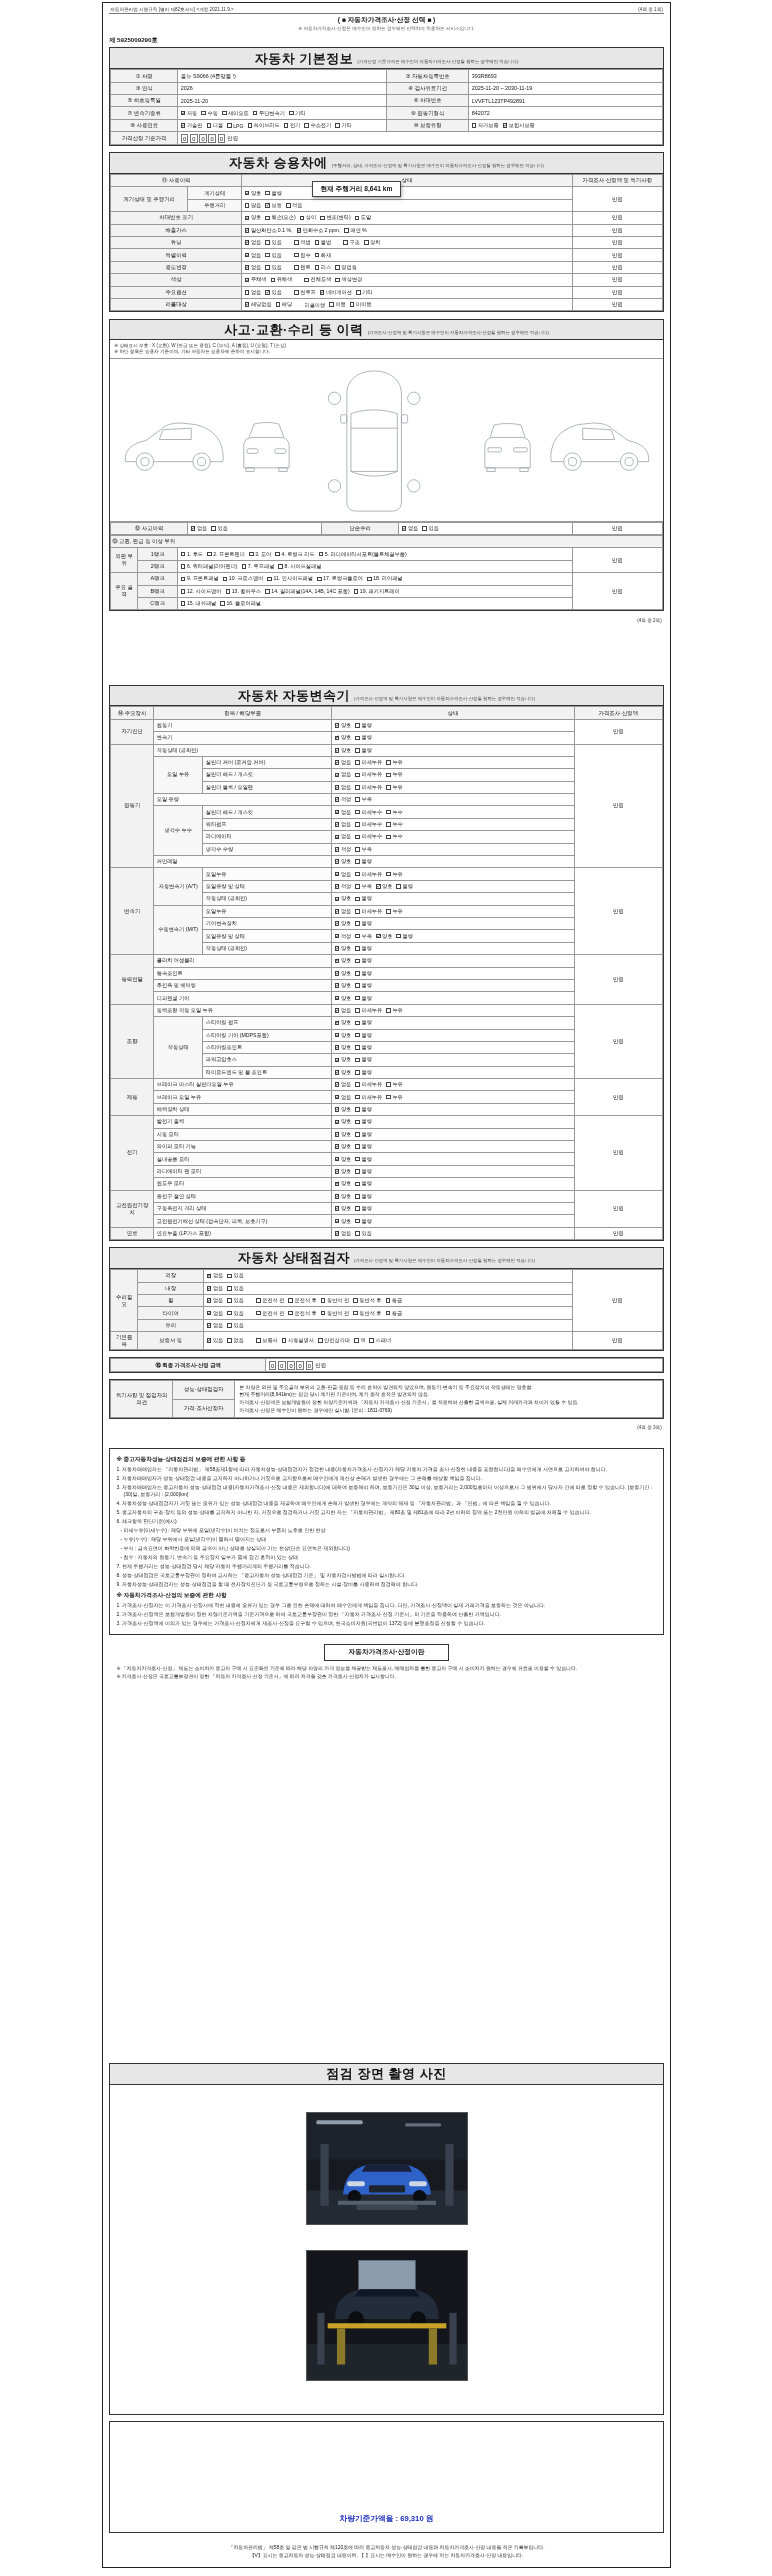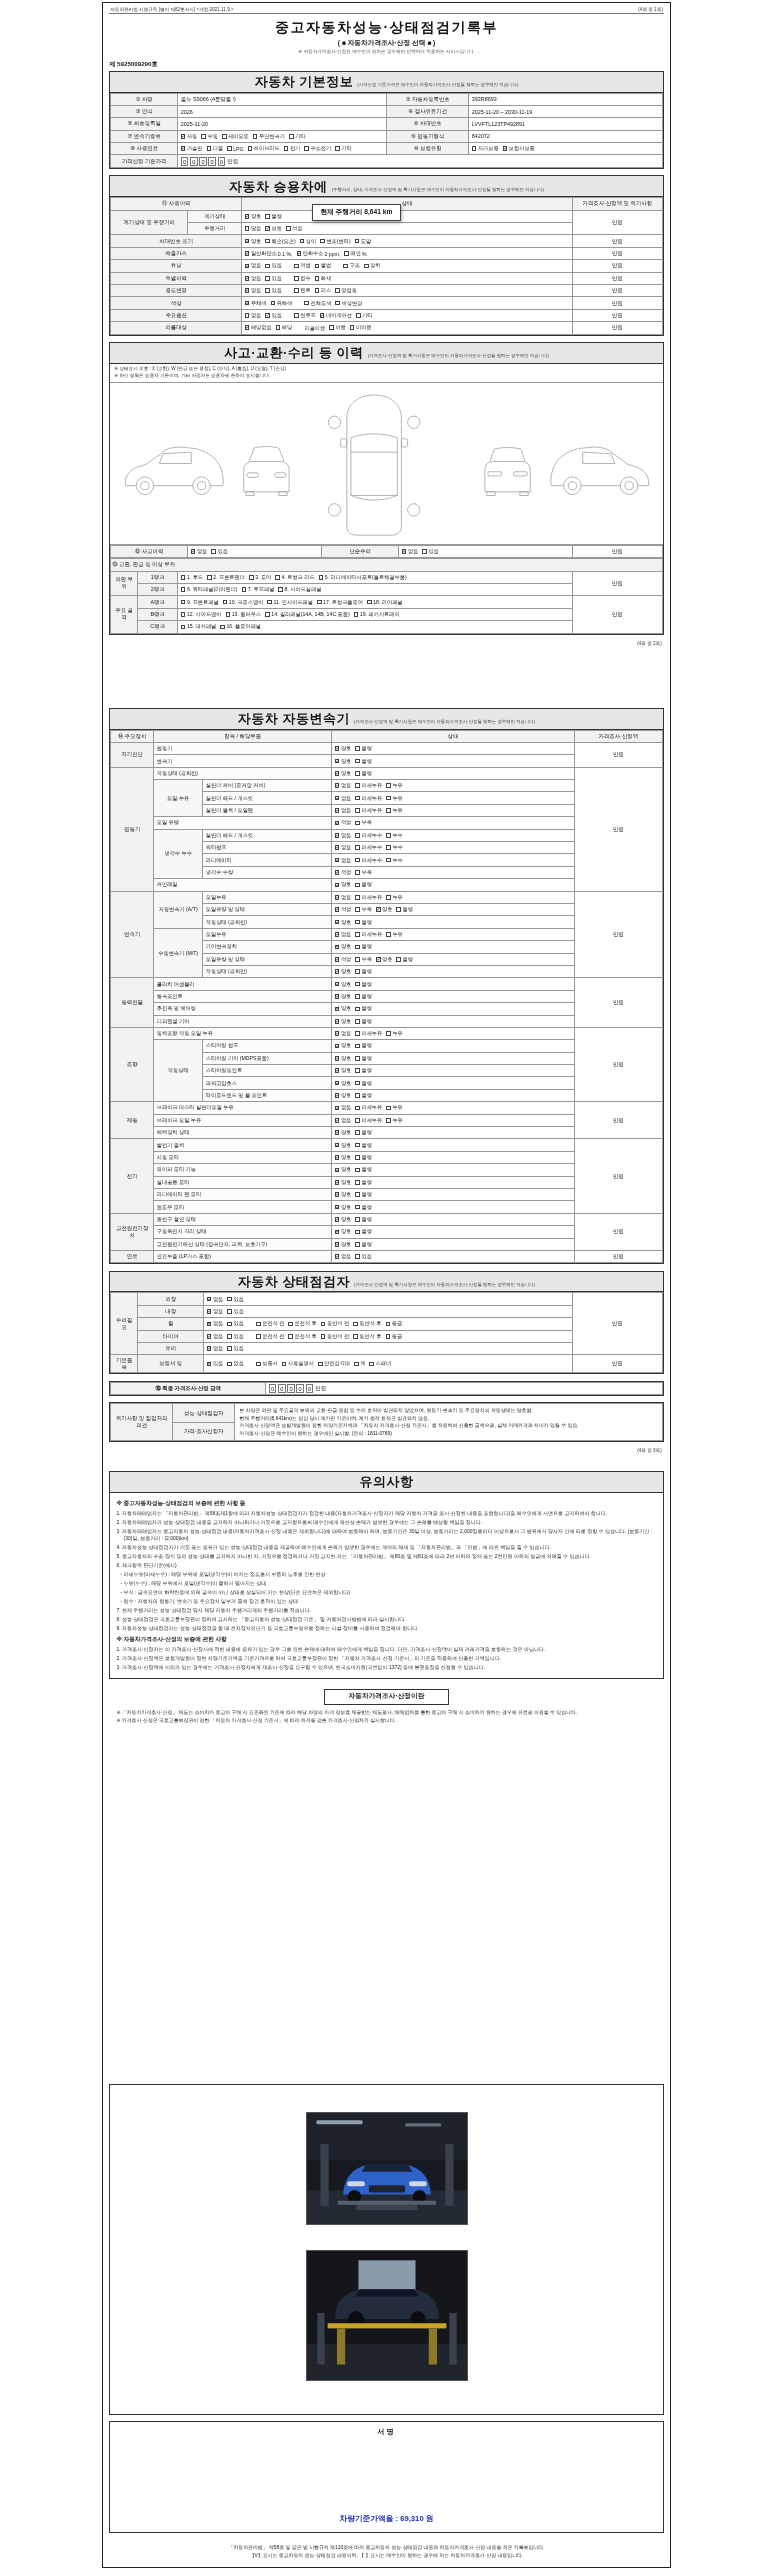--- a/index.html
+++ b/index.html
@@ -60,21 +60,20 @@
 </style>
 </head>
 <body>
 
 <div class="doc">
 
   <div class="topline">
     <span>자동차관리법 시행규칙 [별지 제82호서식] &lt;개정 2021.11.9.&gt;</span>
     <span>(4쪽 중 1쪽)</span>
   </div>
-  <div class="title">중고자동차성능·상태점검기록부</div>
   <div class="subtitle">( ■ 자동차가격조사·산정 선택 ■ )</div>
   <div class="title-note">※ 자동차가격조사·산정은 매수인이 원하는 경우에만 선택하여 적용하는 서비스입니다.</div>
   <div class="docno">제 5925009290호</div>
 
   <div class="sec">
     <div class="sec-head"><span class="sec-title">자동차 기본정보</span><span class="sec-note">(가격산정 기준가격은 매수인이 자동차가격조사·산정을 원하는 경우에만 적습니다)</span></div>
     <table>
       <colgroup>
           <col style="width:67px">
           <col style="width:209px">
@@ -1510,21 +1509,20 @@
           </tr>
       <tr>
             <td class="lbl">가격·조사산정자</td>
           </tr>
     </tbody>
       </table>
   </div>
   <div class="tiny right" style="margin-bottom:17.5px">(4쪽 중 3쪽)</div>
 
   <div class="sec">
-    <div class="sec-head"><span class="sec-title">유의사항</span></div>
     <div class="nbody">
       <div class="nsub">※ 중고자동차성능·상태점검의 보증에 관한 사항 등</div>
       <div>
           <div class="npara">1. 자동차매매업자는 「자동차관리법」 제58조제1항에 따라 자동차성능·상태점검자가 점검한 내용(자동차가격조사·산정자가 해당 자동차 가격을 조사·산정한 내용을 포함합니다)을 매수인에게 서면으로 고지하여야 합니다.</div>
           <div class="npara">2. 자동차매매업자가 성능·상태점검 내용을 고지하지 아니하거나 거짓으로 고지함으로써 매수인에게 재산상 손해가 발생한 경우에는 그 손해를 배상할 책임을 집니다.</div>
           <div class="npara">3. 자동차매매업자는 중고자동차 성능·상태점검 내용(자동차가격조사·산정 내용은 제외합니다)에 대하여 보증해야 하며, 보증기간은 30일 이상, 보증거리는 2,000킬로미터 이상으로서 그 범위에서 당사자 간에 따로 정할 수 있습니다. [보증기간 : (30)일, 보증거리 : (2,000)km]</div>
           <div class="npara">4. 자동차성능·상태점검자가 거짓 또는 오류가 있는 성능·상태점검 내용을 제공하여 매수인에게 손해가 발생한 경우에는 계약의 해제 등 「자동차관리법」과 「민법」에 따른 책임을 질 수 있습니다.</div>
           <div class="npara">5. 중고자동차의 구조·장치 등의 성능·상태를 고지하지 아니한 자, 거짓으로 점검하거나 거짓 고지한 자는 「자동차관리법」 제80조 및 제81조에 따라 2년 이하의 징역 또는 2천만원 이하의 벌금에 처해질 수 있습니다.</div>
           <div class="npara">6. 체크항목 판단기준(예시)</div>
           <div class="npara">   - 미세누유(미세누수) : 해당 부위에 오일(냉각수)이 비치는 정도로서 부품의 노후로 인한 현상</div>
@@ -1548,20 +1546,21 @@
     <div class="pi-title-wrap">
         <div class="pi-title">자동차가격조사·산정이란</div>
       </div>
     <div>
         <div class="pline">※ 「자동차가격조사·산정」 제도는 소비자가 중고차 구매 시 표준화된 기준에 따라 해당 차량의 가격 정보를 제공받는 제도로서, 매매업자를 통한 중고차 구매 시 소비자가 원하는 경우에 유료로 이용할 수 있습니다.</div>
         <div class="pline">※ 가격조사·산정은 국토교통부장관이 정한 「자동차 가격조사·산정 기준서」에 따라 자격을 갖춘 가격조사·산정자가 실시합니다.</div>
       </div>
   </div>
 
   <div class="sec pushdown">
+    <div class="sec-head"><span class="sec-title">점검 장면 촬영 사진</span></div>
     <div class="photo-area">
       <div class="photo">
         <svg width="160" height="111" viewBox="0 0 310 215">
           <rect width="310" height="215" fill="#171a20"></rect>
           <rect width="310" height="90" fill="#1d222b"></rect>
           <rect y="150" width="310" height="65" fill="#242a33"></rect>
           <rect x="18" y="14" width="90" height="8" rx="3" fill="#aebccb" opacity="0.8"></rect>
           <rect x="190" y="20" width="70" height="6" rx="3" fill="#8fa0b0" opacity="0.6"></rect>
           <rect x="26" y="60" width="16" height="120" fill="#39414e"></rect>
           <rect x="268" y="60" width="16" height="120" fill="#39414e"></rect>
@@ -1590,21 +1589,20 @@
           <rect x="58" y="150" width="16" height="70" fill="#8c7a2a"></rect>
           <rect x="236" y="150" width="16" height="70" fill="#8c7a2a"></rect>
           <rect x="20" y="120" width="14" height="100" fill="#39414e"></rect>
           <rect x="276" y="120" width="14" height="100" fill="#39414e"></rect>
         </svg>
       </div>
     </div>
   </div>
 
   <div class="sec sign">
-    <div class="sign-title">서명</div>
     <div class="fee">
       <span>차량기준가액을 :</span>
       <span class="fee-val">69,310 원</span>
     </div>
   </div>
 
   <div class="footer">
     <div class="fl">「자동차관리법」 제58조 및 같은 법 시행규칙 제120조에 따라 중고자동차 성능·상태점검 내용과 자동차가격조사·산정 내용을 적은 기록부입니다.</div>
     <div class="fl">【V】표시는 중고자동차 성능·상태점검 내용이며, 【 】표시는 매수인이 원하는 경우에 적는 자동차가격조사·산정 내용입니다.</div>
   </div>

